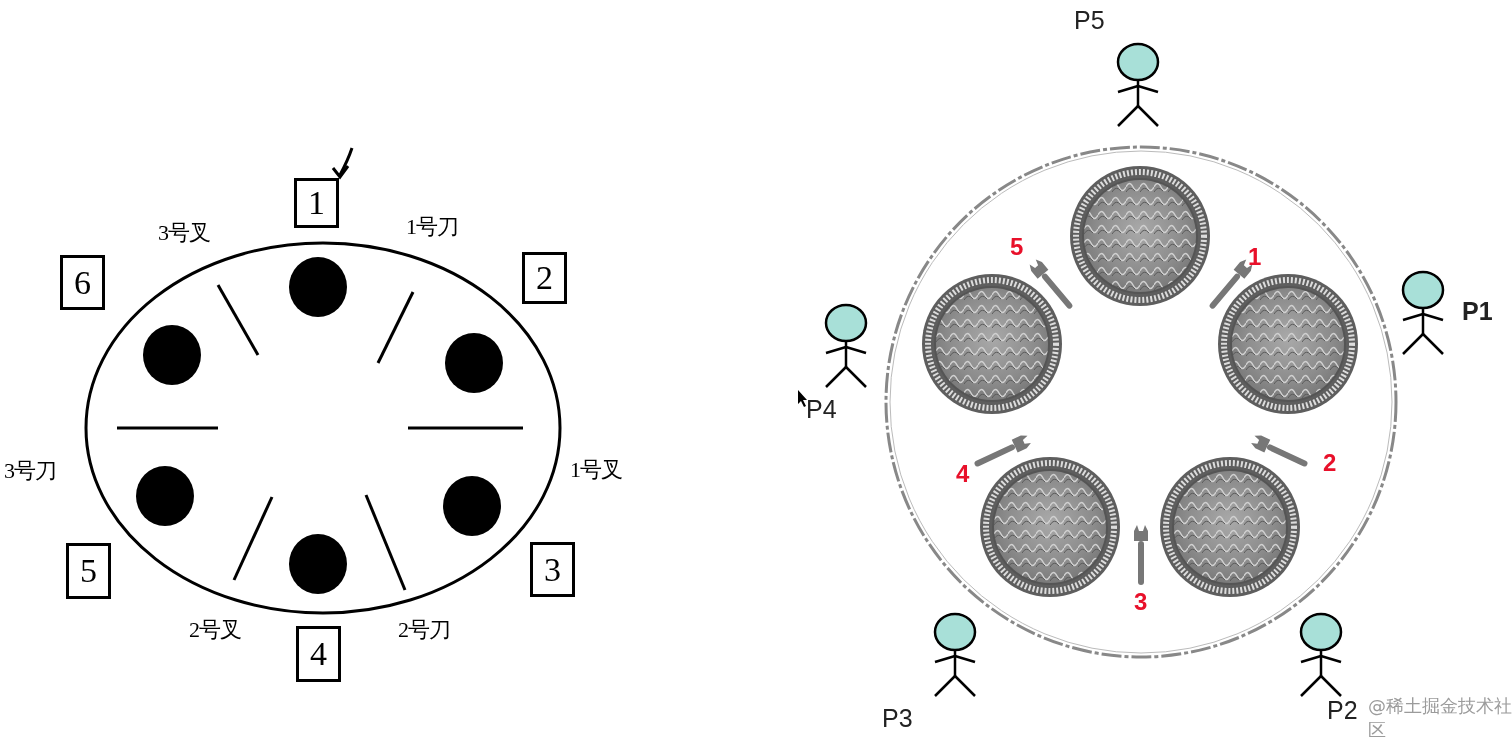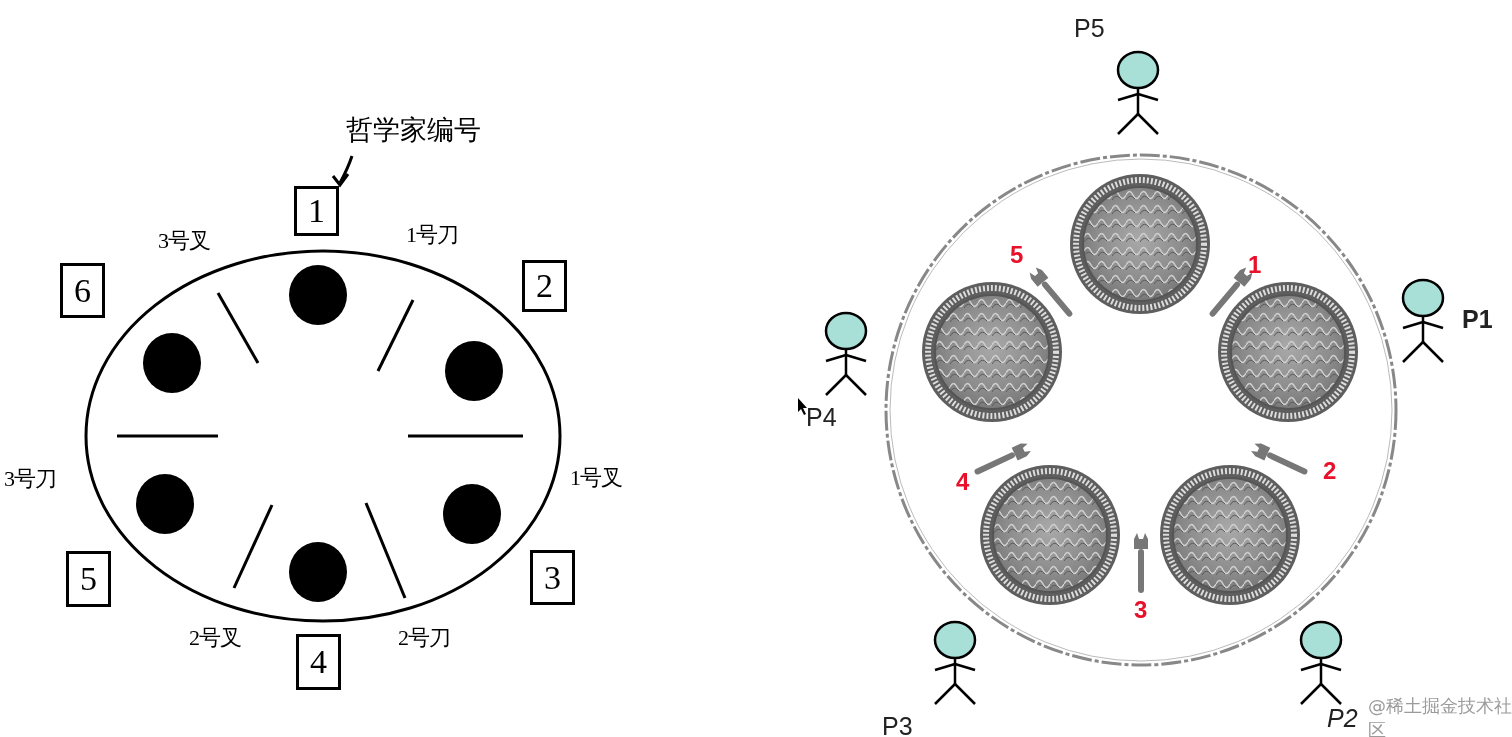--- a/index.html
+++ b/index.html
@@ -1,17 +1,17 @@
 <!DOCTYPE html>
 <html><head>
 <meta charset="utf-8">
 <style>
   html, body { margin:0; padding:0; background:#ffffff; }
   body { width:1512px; height:737px; position:relative; overflow:hidden; font-family:"DejaVu Serif", serif; }
-  .panel { position:absolute; top:8px; height:659px; }
+  .panel { position:absolute; top:0; height:659px; }
   #left-panel { left:0; width:700px; }
   #right-panel { left:760px; width:752px; }
   .lbl { position:absolute; white-space:nowrap; color:#000; }
   .box { position:absolute; border:3px solid #000; background:#fff; display:flex; align-items:center; justify-content:center; font-family:"Liberation Serif", serif; font-size:34px; box-sizing:border-box; }
   .cn { font-family:Liberation Serif, serif; font-size:22px; letter-spacing:-1px; }
   .title-cn { font-family:"DejaVu Sans", sans-serif; font-size:27px; }
   .plabel { position:absolute; font-family:"Liberation Sans", sans-serif; font-size:25px; color:#222; }
   .fnum { position:absolute; font-family:"Liberation Sans", sans-serif; font-weight:bold; font-size:24px; color:#e8102a; }
   .wm { position:absolute; font-family:"DejaVu Sans", sans-serif; font-size:18px; color:#8a8a8a; opacity:0.85;margin-left:38px; }
   svg { position:absolute; left:0; top:0; }
@@ -35,21 +35,20 @@
     <line x1="413" y1="292" x2="378" y2="363" stroke="#000" stroke-width="3"></line>
     <line x1="117" y1="428" x2="218" y2="428" stroke="#000" stroke-width="3"></line>
     <line x1="408" y1="428" x2="523" y2="428" stroke="#000" stroke-width="3"></line>
     <line x1="272" y1="497" x2="234" y2="580" stroke="#000" stroke-width="3"></line>
     <line x1="366" y1="495" x2="405" y2="590" stroke="#000" stroke-width="3"></line>
 
     <path d="M352 148 Q348 160 340 175" fill="none" stroke="#000" stroke-width="3"></path>
     <path d="M333 168 L340 177 L348 166" fill="none" stroke="#000" stroke-width="3"></path>
   </svg>
 
-  <div class="lbl title-cn" style="left:346px;top:104px;">哲学家编号</div>
 
   <div class="box" style="left:294px;top:178px;width:45px;height:50px;">
       <span>1</span>
     </div>
   <div class="box" style="left:522px;top:252px;width:45px;height:52px;">
       <span>2</span>
     </div>
   <div class="box" style="left:530px;top:542px;width:45px;height:55px;">
       <span>3</span>
     </div>
@@ -125,21 +124,21 @@
     <use href="#person" x="195" y="632"></use>
     <use href="#person" x="561" y="632"></use>
 
     <path d="M38 390 L38 404 L41 401 L44 407 L46 406 L43 400 L47 400 Z" fill="#000"></path>
   </svg>
 
   <div class="plabel" style="left:314px;top:6px;">P5</div>
   <div class="plabel" style="left:702px;top:297px;font-weight:bold;">P1</div>
   <div class="plabel" style="left:46px;top:395px;">P4</div>
   <div class="plabel" style="left:122px;top:704px;">P3</div>
-  <div class="plabel" style="left:567px;top:696px;font-style:italic;">P2</div>
+  <div class="plabel" style="left:567px;top:696px;">P2</div>
 
   <div class="fnum" style="left:488px;top:243px;">1</div>
   <div class="fnum" style="left:563px;top:449px;">2</div>
   <div class="fnum" style="left:374px;top:588px;">3</div>
   <div class="fnum" style="left:196px;top:460px;">4</div>
   <div class="fnum" style="left:250px;top:233px;">5</div>
 </div>
 
 <div class="wm" style="left:1330px;top:694px;">@稀土掘金技术社区</div>
 

